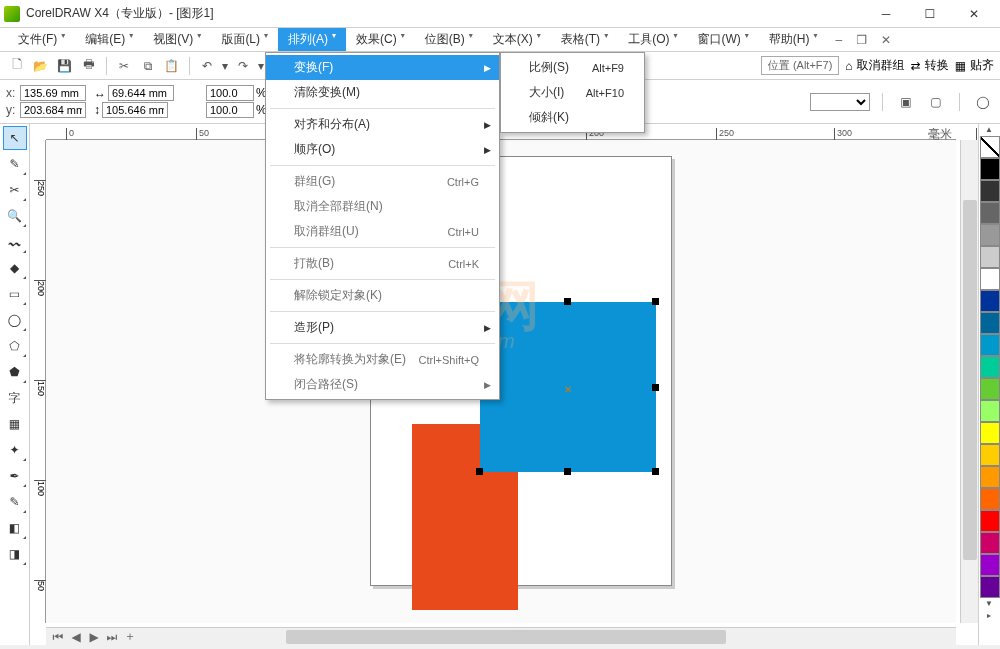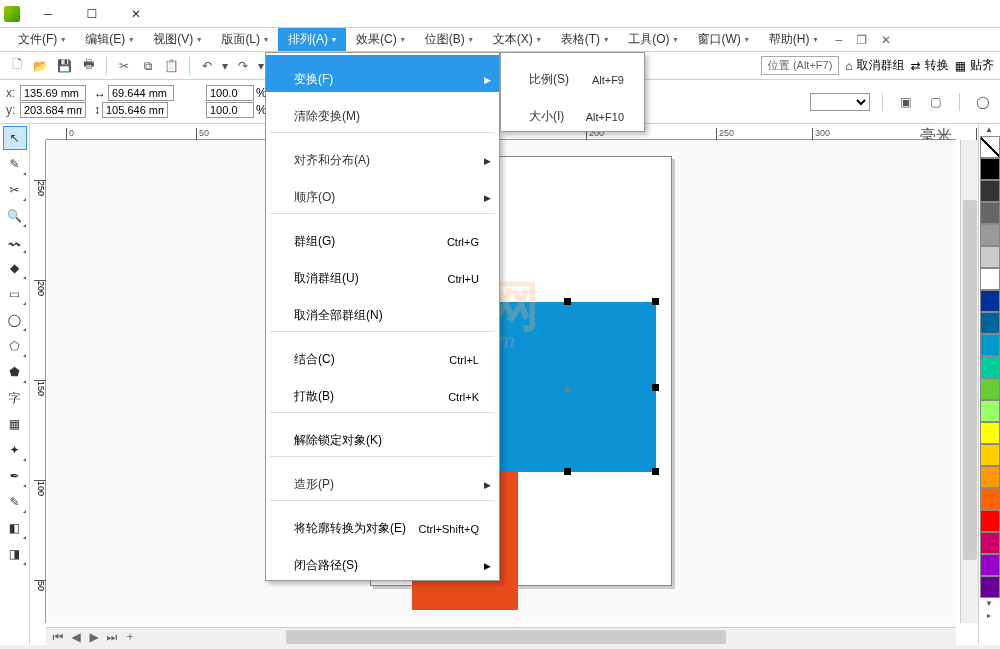--- a/index.html
+++ b/index.html
@@ -4,21 +4,21 @@
 <style>
   * { box-sizing: border-box; margin: 0; padding: 0; font-family: "Microsoft YaHei", Tahoma, sans-serif; font-size: 12px; }
   body { background: #f0f0f0; width: 1000px; height: 649px; overflow: hidden; }
 
   .titlebar { height: 28px; background: #fff; border-bottom: 1px solid #d0d0d0; display: flex; align-items: center; padding: 0 4px; }
   .titlebar .logo { width: 16px; height: 16px; background: linear-gradient(135deg,#9c0,#390); border-radius:2px; margin-right:6px; }
   .titlebar .title { color:#333; flex:1; }
   .titlebar .winbtn { width:44px; height:28px; display:flex; align-items:center; justify-content:center; color:#333; }
 
   .menubar { height: 24px; background: #fff; border-bottom: 1px solid #d0d0d0; display: flex; align-items: center; padding: 0 8px; gap: 0; }
-  .menubar .mitem { padding: 3px 10px; color:#333; cursor:default; display:flex; align-items:center; gap:4px; }
+  .menubar .mitem { padding: 3px 10px; color:#333; cursor:default; display:flex; align-items:flex-start; gap:4px; }
   .menubar .mitem.active { background:#2a99ea; color:#fff; }
   .menubar .chev { font-size:8px; color:#666; }
   .menubar .mitem.active .chev { color:#fff; }
   .menubar .wincontrols { margin-left: 4px; display:flex; gap:6px; }
   .menubar .wincontrols span { color:#666; padding:0 4px; }
 
   .toolbar1 { height: 28px; background: #fff; border-bottom: 1px solid #d0d0d0; display:flex; align-items:center; padding: 0 6px; gap:2px; }
   .tbtn { width:22px; height:22px; display:flex; align-items:center; justify-content:center; color:#555; }
   .tsep { width:1px; height:18px; background:#ccc; margin:0 4px; }
   .hint { border:1px solid #aaa; padding:1px 6px; font-size:11px; color:#666; }
@@ -36,21 +36,21 @@
   .toolbox { width:30px; background:#fff; border-right:1px solid #d0d0d0; display:flex; flex-direction:column; align-items:center; padding-top:2px; gap:2px; }
   .tool { width:24px; height:24px; display:flex; align-items:center; justify-content:center; color:#333; position:relative; }
   .tool.active { background:#cde6f7; border:1px solid #2a99ea; }
   .tool .corner { position:absolute; right:1px; bottom:1px; width:0; height:0; border-right:3px solid #555; border-top:3px solid transparent; }
 
   .canvas-area { flex:1; position:relative; background:#fff; overflow:hidden; }
   .ruler-h { position:absolute; top:0; left:16px; right:22px; height:16px; background:#fff; border-bottom:1px solid #999; font-size:9px; color:#555; }
   .ruler-v { position:absolute; top:16px; left:0; width:16px; bottom:22px; background:#fff; border-right:1px solid #999; }
   .ruler-h .tickmaj { position:absolute; top:4px; border-left:1px solid #555; height:12px; padding-left:2px; font-size:9px; }
   .ruler-v .tickmaj { position:absolute; left:4px; border-top:1px solid #555; width:12px; font-size:9px; writing-mode:vertical-rl; }
-  .ruler-unit { position:absolute; top:2px; right:26px; font-size:16px; color:#555; }
+  .ruler-unit { position:absolute; top:2px; right:26px; font-size:12px; color:#555; }
   .canvas-viewport { position:absolute; top:16px; left:16px; right:22px; bottom:22px; background:#fafafa; }
   .page { position:absolute; left:324px; top:16px; width:302px; height:430px; background:#fff; border:1px solid #888; box-shadow: 3px 3px 0 #ccc; }
   .rect-orange { position:absolute; width:106px; height:96px; background:#e84a1c; }
   .rect-blue { position:absolute; width:172px; height:170px; background:#0b93d5; }
   .sel-handle { position:absolute; width:7px; height:7px; background:#000; }
   .sel-center { position:absolute; font-size:10px; color:#d47a00; }
   .scrollbar-h { position:absolute; bottom:0; left:16px; right:22px; height:18px; background:#f0f0f0; border-top:1px solid #ccc; display:flex; align-items:center; }
   .scrollbar-v { position:absolute; top:16px; right:0; width:18px; bottom:22px; background:#f0f0f0; border-left:1px solid #ccc; }
   .scroll-thumb-h { position:absolute; left:240px; width:440px; height:14px; background:#cdcdcd; top:2px; border-radius:2px; }
   .scroll-thumb-v { position:absolute; top:60px; height:360px; width:14px; background:#cdcdcd; left:2px; border-radius:2px;}
@@ -58,37 +58,38 @@
   .page-nav { display:flex; align-items:center; gap:2px; padding:0 4px; font-size:10px; }
 
   .palette { width:22px; background:#fff; border-left:1px solid #d0d0d0; display:flex; flex-direction:column; gap:0; }
   .palette .pcolor { width:20px; height:22px; border:1px solid #888; margin:0 auto; }
   .palette .nocolor { background:#fff; position:relative; }
   .palette .nocolor:after { content:""; position:absolute; left:0; right:0; top:0; bottom:0; background:linear-gradient(45deg, transparent 45%, #000 45%, #000 55%, transparent 55%); }
   .palette .scrollbtn { width:20px; height:12px; text-align:center; font-size:8px; line-height:12px; color:#555; }
 
   
   .menu { position:absolute; background:#fff; border:1px solid #999; box-shadow:3px 3px 5px rgba(0,0,0,0.25); padding:2px 0; z-index:100; }
-  .menu .mi { display:flex; align-items:center; padding: 16px 20px 4px 28px; color:#333; white-space:nowrap; position:relative; }
-  .menu .mi.disabled { color:#000000; }
+  .menu .mi { display:flex; align-items:center; padding: 4px 20px 4px 28px; color:#333; white-space:nowrap; position:relative; }
+  .menu .mi.disabled { color:#737373; }
   .menu .mi.hover { background:#2a99ea; color:#fff; }
   .menu .mi .sc { position:absolute; right:20px; color:inherit; font-size:11px; }
   .menu .mi .arrow { position:absolute; right:8px; font-size:9px; }
   .menu .msep { height:1px; background:#ddd; margin:3px 4px; }
   .menu1 { left:265px; top:52px; width:235px; }
   .menu2 { left:500px; top:52px; width:145px; }
 
   .watermark { position:absolute; left:390px; top:270px; font-size:54px; font-weight:bold; color:rgba(255,180,120,0.28); pointer-events:none; letter-spacing:1px; }
   .watermark2 { position:absolute; left:408px; top:330px; font-size:20px; color:rgba(255,180,120,0.28); pointer-events:none; font-style:italic; }
 </style>
 </head>
 <body>
 
 <div class="titlebar">
   <div class="logo"></div>
+  <div class="title">CorelDRAW X4（专业版）- [图形1]</div>
   <div class="winbtn">─</div>
   <div class="winbtn">☐</div>
   <div class="winbtn">✕</div>
 </div>
 
 <div class="menubar">
   <div class="mitem">
       <span>文件(F)</span>
       <span class="chev">▾</span>
     </div>
@@ -237,21 +238,21 @@
   </div>
 
   <div class="canvas-area">
     <div class="ruler-h">
     <div class="tickmaj" style="left: 20px;">0</div>
         <div class="tickmaj" style="left: 150px;">50</div>
         <div class="tickmaj" style="left: 280px;">100</div>
         <div class="tickmaj" style="left: 410px;">150</div>
         <div class="tickmaj" style="left: 540px;">200</div>
         <div class="tickmaj" style="left: 670px;">250</div>
-        <div class="tickmaj" style="left: 766px;">300</div>
+        <div class="tickmaj" style="left: 788px;">300</div>
         <div class="tickmaj" style="left: 930px;">350</div>
       </div>
     <div class="ruler-unit">毫米</div>
     <div class="ruler-v">
     <div class="tickmaj" style="top: 40px;">250</div>
         <div class="tickmaj" style="top: 140px;">200</div>
         <div class="tickmaj" style="top: 240px;">150</div>
         <div class="tickmaj" style="top: 340px;">100</div>
         <div class="tickmaj" style="top: 440px;">50</div>
       </div>
@@ -331,31 +332,27 @@
     <div class="mi">
       <span>顺序(O)</span>
       <span class="arrow">▶</span>
     </div>
     <div class="msep"></div>
     <div class="mi disabled">
       <span>群组(G)</span>
       <span class="sc">Ctrl+G</span>
     </div>
     <div class="mi disabled">
+      <span>取消全部群组(N)</span>
+    </div>
+    <div class="mi disabled">
       <span>取消群组(U)</span>
       <span class="sc">Ctrl+U</span>
     </div>
-    <div class="mi disabled">
-      <span>取消全部群组(N)</span>
-    </div>
-    <div class="msep"></div>
-    <div class="mi disabled">
-      <span>结合(C)</span>
-      <span class="sc">Ctrl+L</span>
-    </div>
+    <div class="msep"></div>
     <div class="mi disabled">
       <span>打散(B)</span>
       <span class="sc">Ctrl+K</span>
     </div>
     <div class="msep"></div>
     <div class="mi disabled">
       <span>解除锁定对象(K)</span>
     </div>
     <div class="msep"></div>
     <div class="mi">
@@ -375,16 +372,19 @@
 
 <div class="menu menu2" id="menu-transform-popup">
     <div class="mi">
       <span>比例(S)</span>
       <span class="sc">Alt+F9</span>
     </div>
     <div class="mi">
       <span>大小(I)</span>
       <span class="sc">Alt+F10</span>
     </div>
+    <div class="mi">
+      <span>倾斜(K)</span>
+    </div>
   </div>
 
 <div class="watermark">GX 网</div>
 <div class="watermark2">system.com</div>
 
 </body></html>

